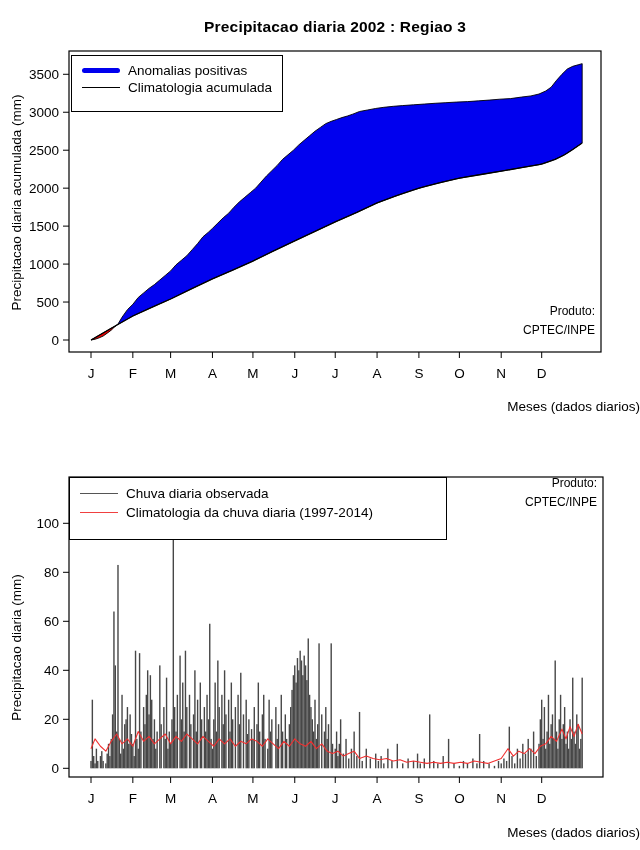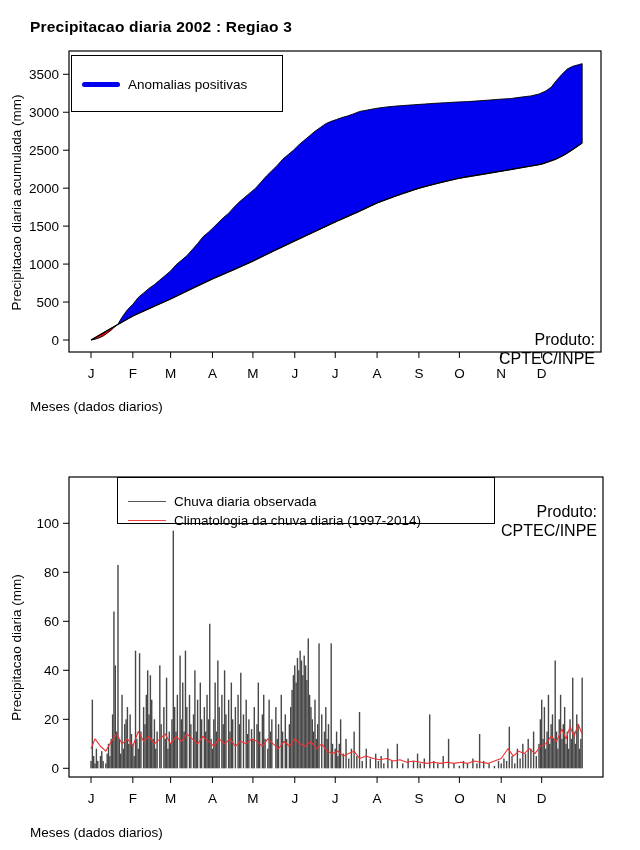--- a/index.html
+++ b/index.html
@@ -1,24 +1,24 @@
 <!DOCTYPE html>
 <html><head>
 <meta charset="utf-8">
 <style>
   html,body{margin:0;padding:0;background:#ffffff;}
   #canvas{position:relative;width:640px;height:850px;background:#ffffff;overflow:hidden;
           font-family:"Liberation Sans","DejaVu Sans",sans-serif;color:#000;}
   #chart-svg{position:absolute;left:0;top:0;}
   .abs{position:absolute;}
-  .chart-title{left:30px;top:18px;width:610px;text-align:left;
+  .chart-title{left:30px;top:18px;width:610px;text-align:center;
                font-size:15.5px;font-weight:bold;letter-spacing:.2px;}
-  .xlabel{left:30px;width:610px;text-align:left;font-size:13.5px;}
+  .xlabel{left:30px;width:610px;text-align:right;font-size:13.5px;}
   .ylabel{font-size:13.5px;white-space:nowrap;transform:rotate(-90deg);transform-origin:center;}
-  .produto{text-align:right;font-size:16px;line-height:19px;margin-top:28px;}
+  .produto{text-align:right;font-size:12px;line-height:19px;}
   .legend{background:#fff;border:1px solid #000;box-sizing:border-box;}
   .legend-row{display:flex;align-items:center;height:17px;padding-left:10px;}
   .swatch{width:38px;flex:0 0 38px;margin-right:8px;}
   .legend-label{font-size:13.5px;white-space:nowrap;}
   svg text{font-family:"Liberation Sans","DejaVu Sans",sans-serif;}
 </style>
 </head>
 <body>
 
 <div id="canvas">
@@ -350,36 +350,40 @@
       <line x1="541.6995999999999" y1="777" x2="541.6995999999999" y2="783" stroke="#000" stroke-width="1"></line>
       <text x="541.6995999999999" y="803" text-anchor="middle" font-size="13.5">D</text>
       <rect x="69" y="477" width="534" height="300" fill="none" stroke="#000" stroke-width="1.2"></rect>
     </svg>
 
   <div class="abs chart-title">Precipitacao diaria 2002 : Regiao 3</div>
 
   <div class="abs ylabel" style="left:-100px;top:195px;width:232px;text-align:center;">Precipitacao diaria acumulada (mm)</div>
   <div class="abs xlabel" style="top:399px;">Meses (dados diarios)</div>
 
-  <div class="abs legend" style="left:71px;top:55px;width:212px;height:57px;padding-top:20px;">
+  <div class="abs legend" style="left:71px;top:55px;width:212px;height:57px;padding-top:6px;">
     <div class="legend-row">
       <span class="swatch" style="height: 5px; border-radius: 3px; background: rgb(0, 0, 238);"></span>
       <span class="legend-label">Anomalias positivas</span>
     </div>
+    <div class="legend-row">
+      <span class="swatch" style="height: 1.3px; background: rgb(0, 0, 0);"></span>
+      <span class="legend-label">Climatologia acumulada</span>
+    </div>
   </div>
 
   <div class="abs produto" style="right:45px;top:302px;">
     <div>Produto:</div>
     <div>CPTEC/INPE</div>
   </div>
 
   <div class="abs ylabel" style="left:-86px;top:640px;width:204px;text-align:center;">Precipitacao diaria (mm)</div>
   <div class="abs xlabel" style="top:825px;">Meses (dados diarios)</div>
 
-  <div class="abs legend" style="left:69px;top:477px;width:378px;height:47px;padding-top:14px;margin-left:48px;">
+  <div class="abs legend" style="left:69px;top:477px;width:378px;height:63px;padding-top:6px;">
     <div class="legend-row" style="height:19px;">
       <span class="swatch" style="height: 1.6px; background: rgb(85, 85, 85);"></span>
       <span class="legend-label">Chuva diaria observada</span>
     </div>
     <div class="legend-row" style="height:19px;align-items:center;">
       <span class="swatch" style="height: 1.6px; background: rgb(240, 64, 64);"></span>
       <span class="legend-label">Climatologia da chuva diaria (1997-2014)</span>
     </div>
   </div>
 

